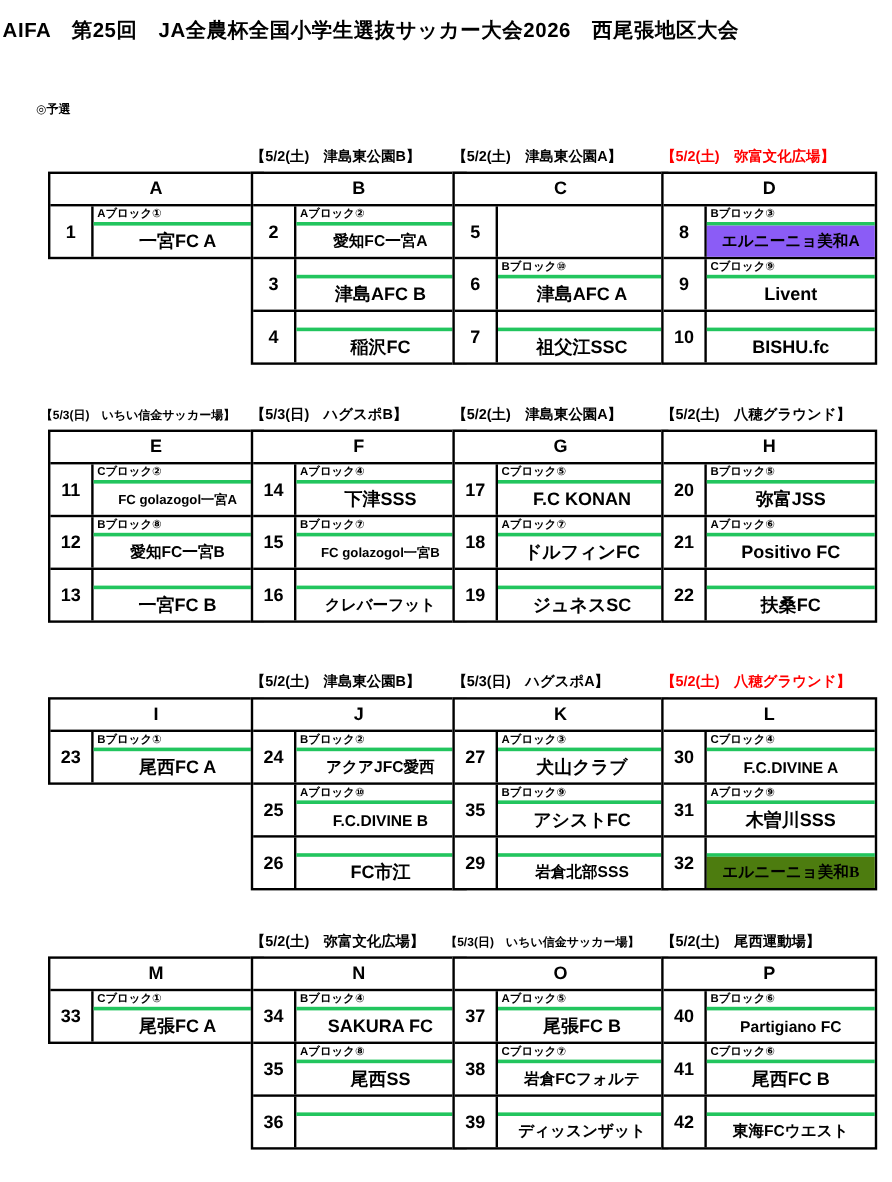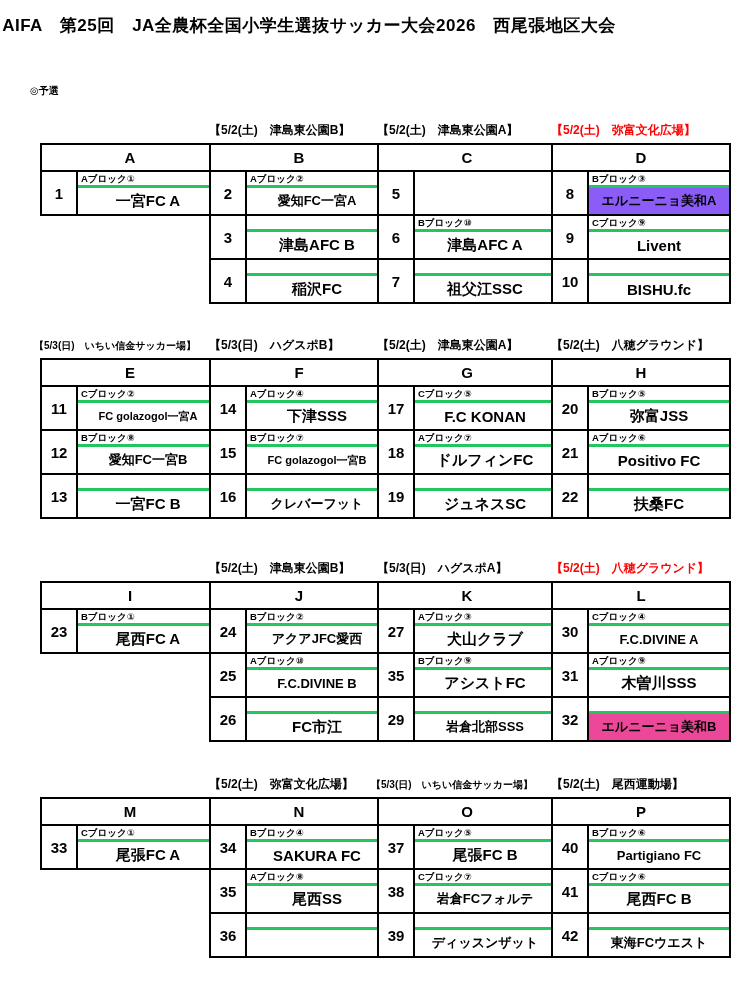--- a/index.html
+++ b/index.html
@@ -42,21 +42,21 @@
     font-size:9.5px;font-weight:bold;padding-left:3px;white-space:nowrap;
     overflow:hidden;
   }
   .tname{
     flex:1;display:flex;align-items:center;justify-content:center;
     font-size:15px;font-weight:bold;white-space:nowrap;overflow:hidden;text-align:center;
   }
   .fs13{font-size:13px;}
   .fs11{font-size:11px;}
   .hl-blue{background:#8b5cf6;}
-  .hl-peach{background:#ec4899;}
+  .hl-peach{background:#4d7c0f;font-family:Liberation Serif, serif;}
 </style>
 </head>
 <body>
 
 <div class="title">AIFA　第25回　JA全農杯全国小学生選抜サッカー大会2026　西尾張地区大会</div>
 <div class="section-heading">◎予選</div>
 
 <div class="group r0 c0">
   <div class="gtable">
     <div class="ghead">A</div>

